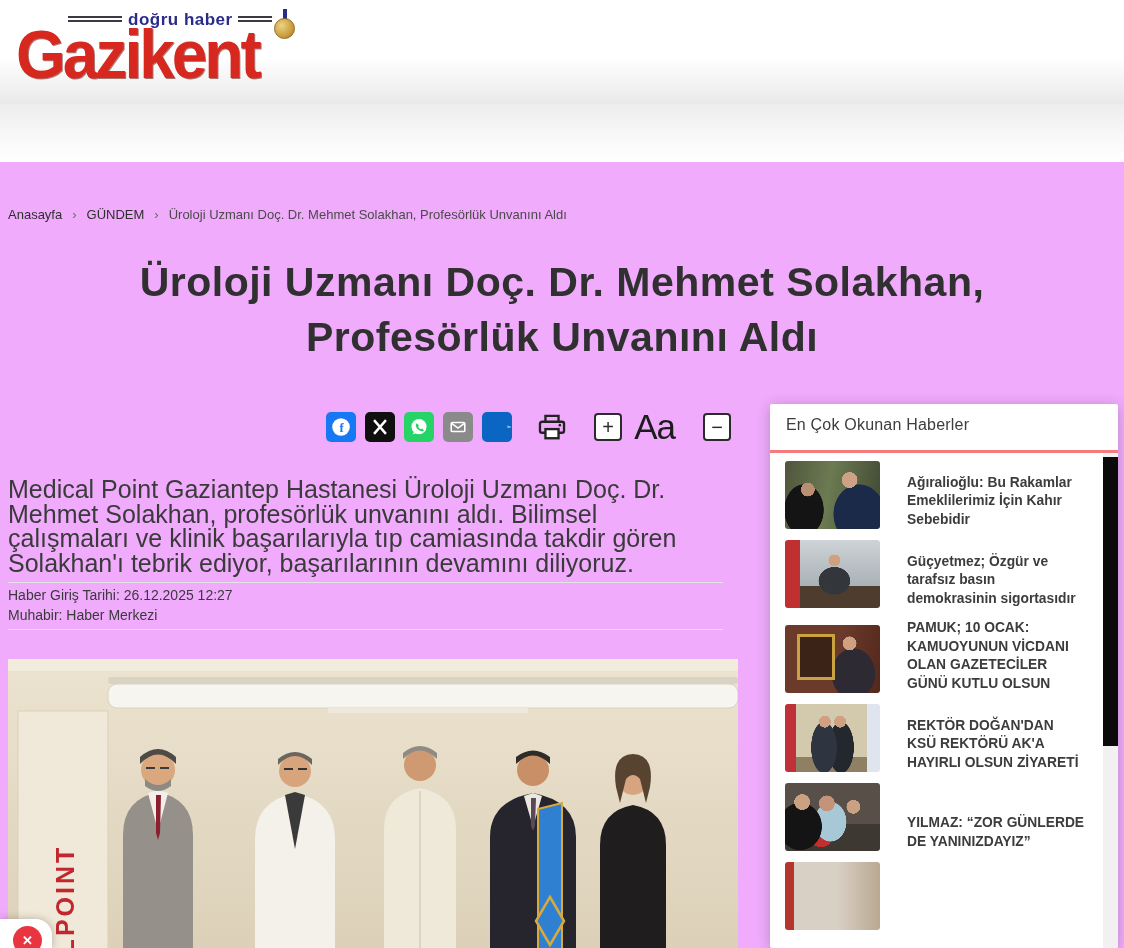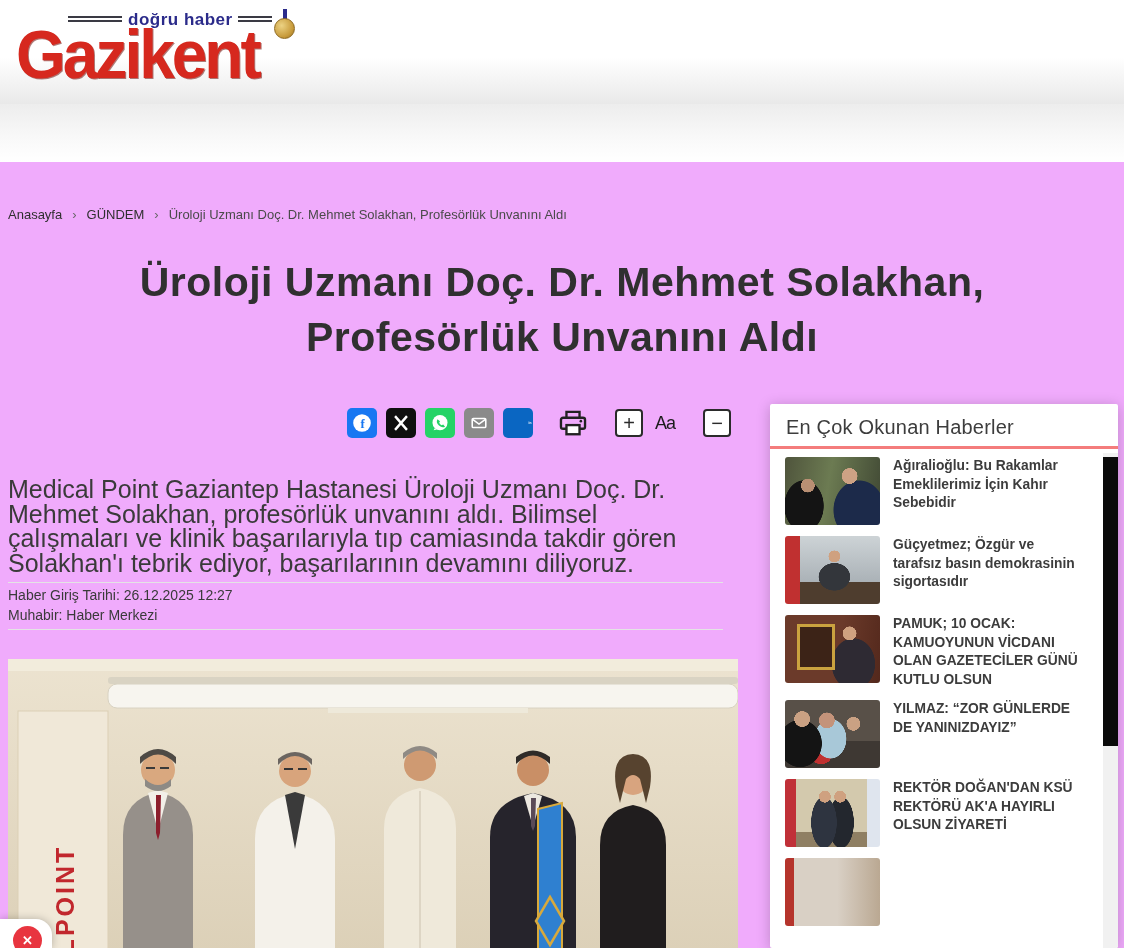--- a/index.html
+++ b/index.html
@@ -42,46 +42,46 @@
   .tile svg { width:22px; height:22px; display:block; }
   .tile.fb { background:var(--c-facebook,#1877f2); }
   .tile.tx { background:var(--c-x,#0f0f0f); }
   .tile.wa { background:var(--c-whatsapp,#25d366); }
   .tile.em { background:var(--c-email,#8a8a8a); }
   .tile.li { background:var(--c-linkedin,#0a66c2);padding-left:24px; }
   .print-btn { margin-left:14px; cursor:pointer; display:flex; align-items:center; }
   .print-btn svg { width:34px; height:32px; }
   .fontsize-btn { margin-left:16px; width:28px; height:28px; border:2px solid #2b2b2b; border-radius:4px;
                   font-size:20px; line-height:24px; text-align:center; color:#2b2b2b; cursor:pointer; background:#fff; }
-  .aa-label { font-size:18px; color:#1c1c1c; margin:0 3px; letter-spacing:-1px; }
+  .aa-label { font-size:35px; color:#1c1c1c; margin:0 3px; letter-spacing:-1px; }
 
   
   .summary { position:absolute; left:8px; top:477px; width:715px; font-size:25px; line-height:24.5px; color:#3a3a3a; }
   .meta { position:absolute; left:8px; top:582px; width:715px; border-top:1px solid #e4e4e4; border-bottom:1px solid #e4e4e4; padding:3px 0 4px; }
   .meta div { font-size:14px; line-height:19.5px; color:#3a3a3a; }
 
   .photo-wrap { position:absolute; left:8px; top:659px; width:730px; height:289px; overflow:hidden; background:#e5dcc8; }
   .photo-wrap svg { display:block; }
 
   
   .float-card { position:absolute; left:0; top:919px; width:52px; height:29px; background:#fff;
                 border-radius:0 16px 0 0; box-shadow:0 0 8px rgba(0,0,0,.25); }
   .float-close { position:absolute; left:13px; top:7px; width:29px; height:29px; border-radius:50%;
                  background:var(--c-overlay_close,#e8353f); color:#fff; font-size:13px; font-weight:bold;
                  display:flex; align-items:center; justify-content:center; cursor:pointer; }
 
   
   .sidebar { position:absolute; left:770px; top:404px; width:348px; height:544px; background:#fff;
              box-shadow:0 2px 14px rgba(0,0,0,.22); border-radius:2px; overflow:hidden; }
-  .sidebar-header { padding:12px 16px 7px; font-size:20px; color:#3d3d3d; letter-spacing:.2px; }
+  .sidebar-header { padding:12px 16px 16px; font-size:16px; color:#3d3d3d; letter-spacing:.2px; }
   .sidebar-accent { height:3px; width:100%; background:var(--c-sidebar_accent,#f47c7c); }
   .sidebar-scrollbar { position:absolute; right:0; top:49px; bottom:0; width:15px; background:#f1f1f1; }
   .sidebar-thumbbar { position:absolute; left:0; top:4px; width:15px; height:289px; background:var(--c-scrollbar_thumb,#0a0a0a); cursor:grab; }
   .news-list { padding:8px 32px 0 15px; }
-  .news-item { display:flex; gap:13px; align-items:flex-start; margin-bottom:11px; cursor:pointer; }
+  .news-item { display:flex; gap:27px; align-items:flex-end; margin-bottom:11px; cursor:pointer; }
   .news-title { font-size:13.8px; font-weight:bold; line-height:18.5px; color:#3c3c3c; }
 
   
   [data-variant] { width:95px; height:68px; border-radius:3px; flex:none; position:relative; overflow:hidden; background:#9a9a9a; }
   [data-variant="crowd"] { background:
     radial-gradient(circle 8px at 68% 28%, #cda284 97%, transparent),
     radial-gradient(ellipse 26px 30px at 78% 78%, #1c2a4a 97%, transparent),
     radial-gradient(circle 7px at 24% 42%, #b98f73 97%, transparent),
     radial-gradient(ellipse 20px 26px at 20% 72%, #141414 97%, transparent),
     linear-gradient(100deg,#4f543c,#6c7b52 45%,#3f4733); }
@@ -279,26 +279,26 @@
       </div>
       <div class="news-item">
         <div class="thumb" data-variant="office-flag"></div>
         <div class="news-title">Güçyetmez; Özgür ve tarafsız basın demokrasinin sigortasıdır</div>
       </div>
       <div class="news-item">
         <div class="thumb" data-variant="portrait"></div>
         <div class="news-title">PAMUK; 10 OCAK: KAMUOYUNUN VİCDANI OLAN GAZETECİLER GÜNÜ KUTLU OLSUN</div>
       </div>
       <div class="news-item">
+        <div class="thumb" data-variant="two-men"></div>
+        <div class="news-title">REKTÖR DOĞAN'DAN KSÜ REKTÖRÜ AK'A HAYIRLI OLSUN ZİYARETİ</div>
+      </div>
+      <div class="news-item">
         <div class="thumb" data-variant="couch"></div>
         <div class="news-title">YILMAZ: “ZOR GÜNLERDE DE YANINIZDAYIZ”</div>
-      </div>
-      <div class="news-item">
-        <div class="thumb" data-variant="two-men"></div>
-        <div class="news-title">REKTÖR DOĞAN'DAN KSÜ REKTÖRÜ AK'A HAYIRLI OLSUN ZİYARETİ</div>
       </div>
       <div class="news-item">
         <div class="thumb" data-variant="partial"></div>
         <div class="news-title"></div>
       </div>
 
     </div>
     <div class="sidebar-scrollbar">
       <div class="sidebar-thumbbar"></div>
     </div>

